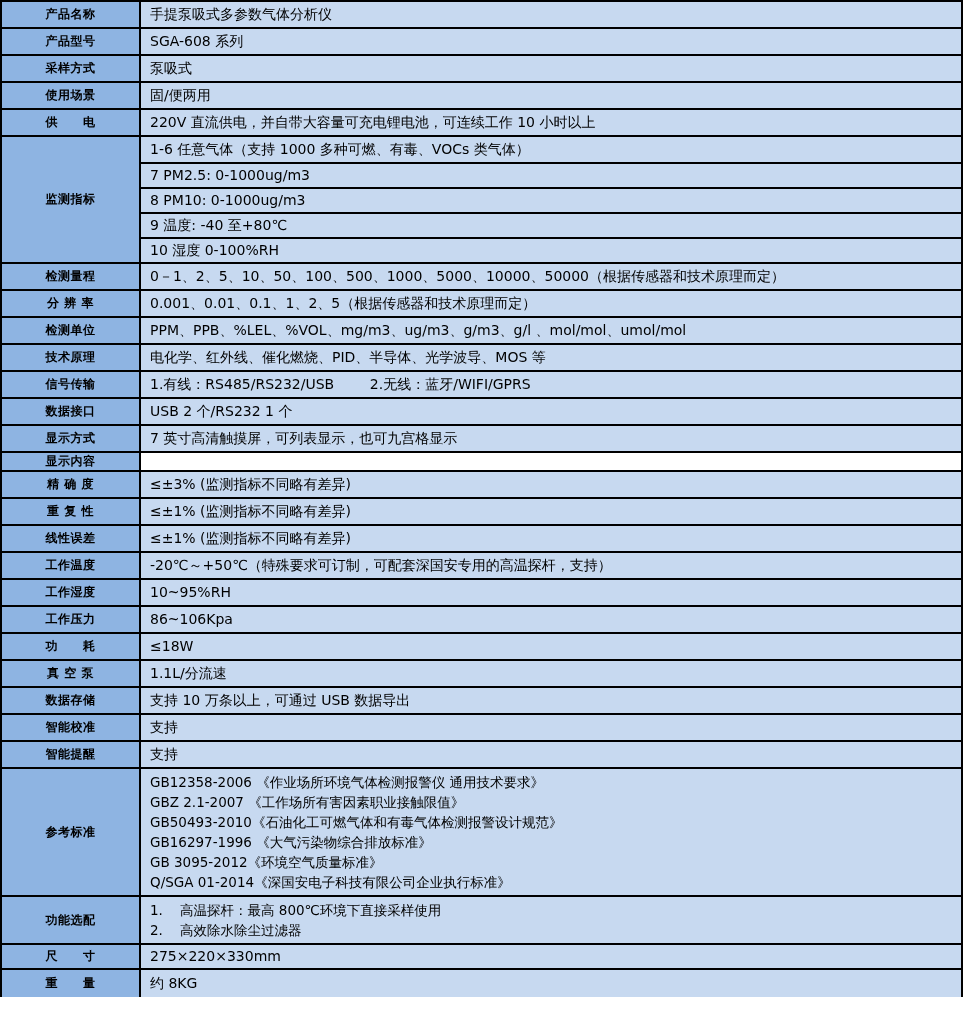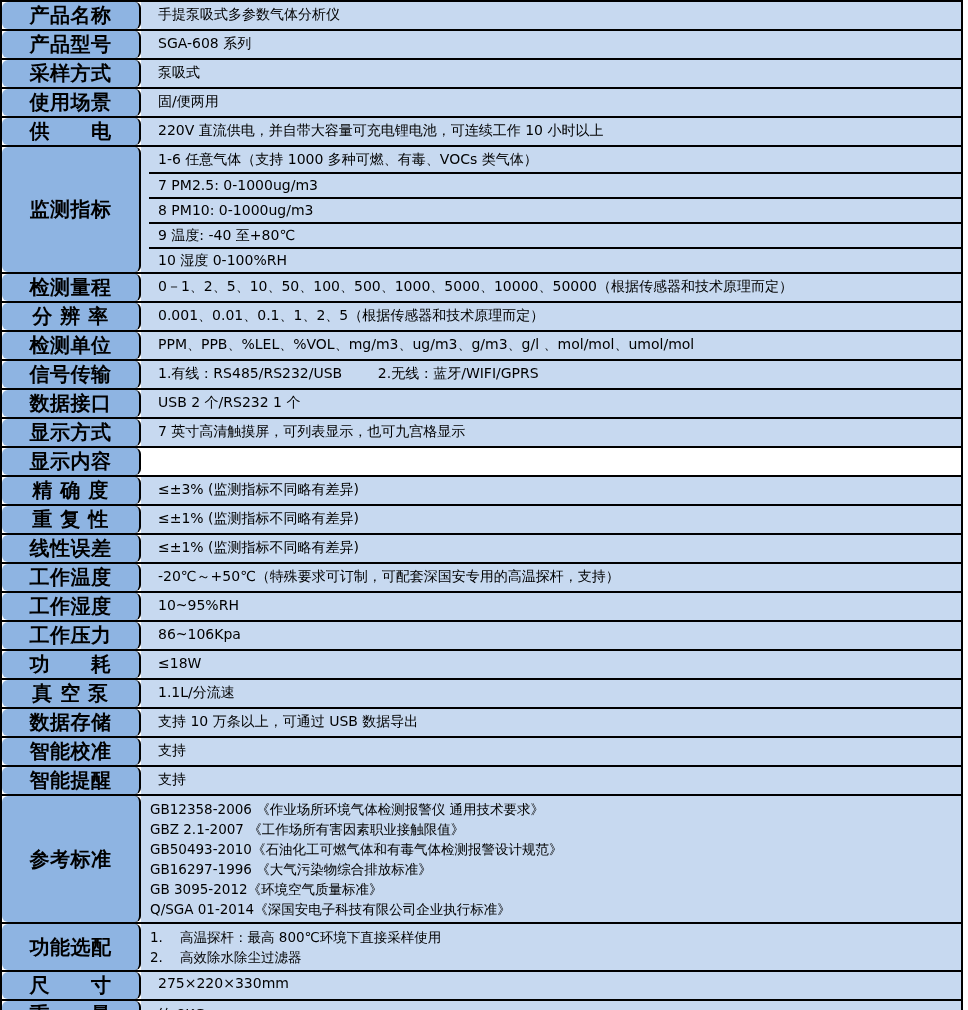--- a/index.html
+++ b/index.html
@@ -17,24 +17,24 @@
     border-left:2px solid var(--border);
     border-right:2px solid var(--border);
   }
   .row-group{display:flex; border-top:2px solid var(--border);}
   .row-group:first-child{border-top:none;}
   .label-cell{
     width:139px; flex:0 0 139px;
     background:var(--label-bg);
     border-right:2px solid var(--border);
     display:flex; align-items:center; justify-content:center;
-    font-weight:bold; font-size:20px; letter-spacing:0.5px;
-    white-space:pre; text-align:right;border-radius:6px;
-  }
-  .value-col{flex:1 1 auto; display:flex; flex-direction:column; background:var(--value-bg); min-width:0;padding-left:8px;}
+    font-weight:bold; font-size:12px; letter-spacing:0.5px;
+    white-space:pre; text-align:right;
+  }
+  .value-col{flex:1 1 auto; display:flex; flex-direction:column; background:var(--value-bg); min-width:0;}
   .value-cell{
     min-height:25px;
     display:flex; align-items:center;
     padding:1px 6px 1px 9px;
     font-size:14px; line-height:19px;
     white-space:pre-wrap;
     border-top:2px solid var(--border);
   }
   .value-col .value-cell:first-child{border-top:none;}
   
@@ -100,20 +100,26 @@
       <div class="value-col">
         <div class="value-cell">0.001、0.01、0.1、1、2、5（根据传感器和技术原理而定）</div>
       </div>
     </div>
     <div class="row-group row-detection-unit">
       <div class="label-cell">检测单位</div>
       <div class="value-col">
         <div class="value-cell">PPM、PPB、%LEL、%VOL、mg/m3、ug/m3、g/m3、g/l 、mol/mol、umol/mol</div>
       </div>
     </div>
+    <div class="row-group row-technical-principle">
+      <div class="label-cell">技术原理</div>
+      <div class="value-col">
+        <div class="value-cell">电化学、红外线、催化燃烧、PID、半导体、光学波导、MOS 等</div>
+      </div>
+    </div>
     <div class="row-group row-signal-transmission">
       <div class="label-cell">信号传输</div>
       <div class="value-col">
         <div class="value-cell">1.有线：RS485/RS232/USB        2.无线：蓝牙/WIFI/GPRS</div>
       </div>
     </div>
     <div class="row-group row-data-interface">
       <div class="label-cell">数据接口</div>
       <div class="value-col">
         <div class="value-cell">USB 2 个/RS232 1 个</div>

